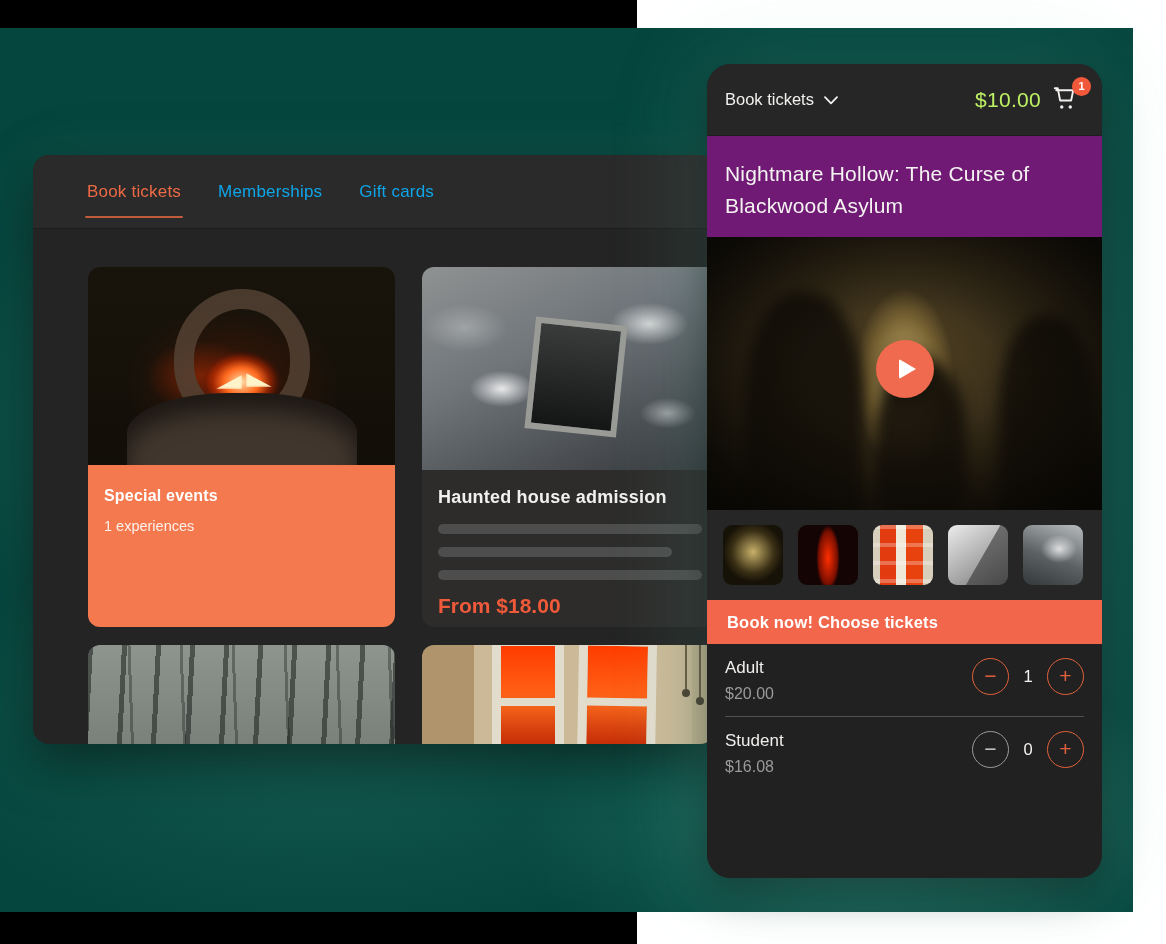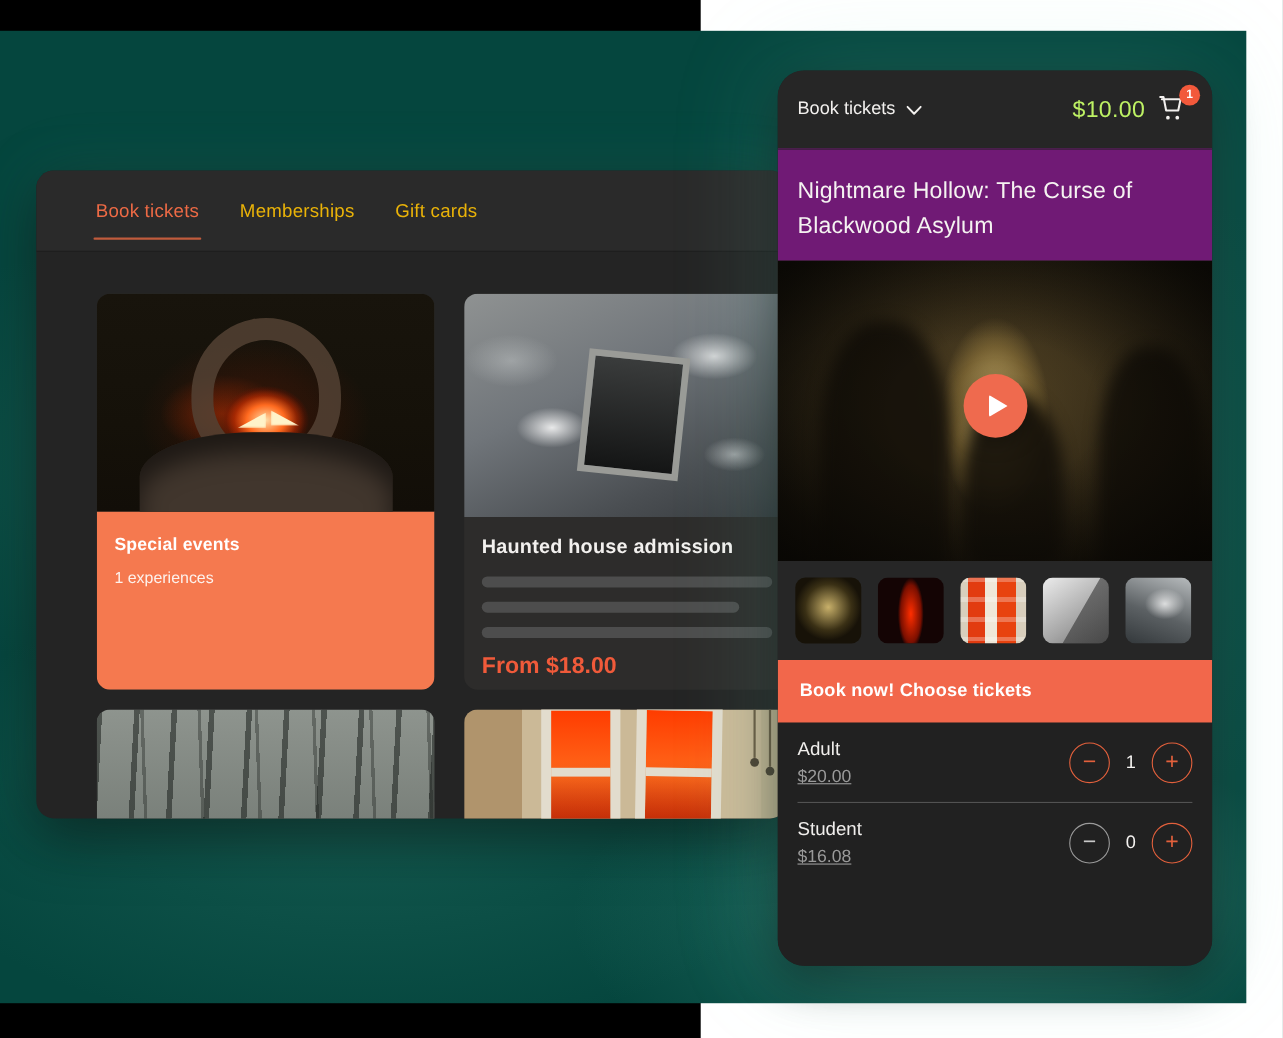--- a/index.html
+++ b/index.html
@@ -16,21 +16,21 @@
       radial-gradient(460px 280px at 160px 390px, rgba(50,125,112,0.22), transparent 72%),
       radial-gradient(520px 420px at 900px 420px, rgba(45,115,102,0.20), transparent 75%);
   }
 
   
   .storefront { position:absolute; left:33px; top:155px; width:683px; height:589px;
     background:#242424; border-radius:16px; overflow:hidden;
     box-shadow:0 18px 50px rgba(0,0,0,0.5), 0 0 60px rgba(120,210,190,0.12); z-index:2; }
   .sf-header { height:74px; background:#2a2a2a; border-bottom:1px solid #1d1d1d;
     display:flex; align-items:center; padding-left:54px; gap:37px; }
-  .tab { font-size:17px; color:#eab308; cursor:pointer; position:relative; letter-spacing:.2px; }
+  .tab { font-size:17px; color:#0ea5e9; cursor:pointer; position:relative; letter-spacing:.2px; }
   .tab.active { color:#ED6A45; }
   .tab.active::after { content:""; position:absolute; left:-2px; right:-2px; bottom:-16px; height:2px; background:#C05B3C; border-radius:1px; }
   .sf-body { padding:38px 0 0 55px; display:grid; grid-template-columns:307px 307px; column-gap:27px; row-gap:18px; }
   .card { width:307px; height:360px; border-radius:12px; overflow:hidden; background:#2d2c2b; cursor:pointer; position:relative; }
 
   
   .img-pumpkin { position:relative; height:198px; overflow:hidden;
     background:
       radial-gradient(46px 36px at 50% 58%, #ffdda8 0%, #ff6a1f 38%, rgba(214,48,0,0.55) 62%, rgba(120,20,0,0.28) 78%, transparent 86%),
       radial-gradient(80px 50px at 37% 55%, rgba(255,60,0,0.35), transparent 70%),
@@ -122,27 +122,27 @@
   .thumbs { height:90px; background:#262626; display:flex; gap:15px; padding:15px 0 0 16px; }
   .thumb { width:60px; height:60px; border-radius:9px; cursor:pointer; flex:0 0 auto; }
   .th1 { background:radial-gradient(30px 30px at 50% 45%, #c8b06a, #3a3015 70%, #171208); }
   .th2 { background:radial-gradient(15px 42px at 50% 55%, #ff2e00, #7a0f00 62%, rgba(40,4,2,0) 78%), #140404; }
   .th3 { background:
       repeating-linear-gradient(180deg, rgba(255,255,255,0.28) 0 4px, transparent 4px 18px),
       linear-gradient(90deg, #d8cebc 0 12%, #e23b10 12% 38%, #efe7d8 38% 55%, #e8430f 55% 84%, #d8cebc 84%); }
   .th4 { background:linear-gradient(120deg, transparent 55%, rgba(40,40,40,0.55) 56%), linear-gradient(145deg, #ececec, #a5a5a5 60%, #6f6f6f); }
   .th5 { background:radial-gradient(26px 20px at 60% 40%, rgba(255,255,255,0.75), transparent 70%), linear-gradient(200deg, #b8bcbe, #5c6164 55%, #33383b); }
 
-  .banner { height:57px; background:#F2674B; display:flex; align-items:center; padding-left:20px; }
+  .banner { height:44px; background:#F2674B; display:flex; align-items:center; padding-left:20px; }
   .banner-label { color:#fff; font-size:16.5px; font-weight:700; letter-spacing:.2px; }
 
   .tickets { background:#212121; height:234px; }
-  .ticket-row { display:flex; align-items:center; justify-content:space-between; padding:14px 18px 13px 18px; }
+  .ticket-row { display:flex; align-items:flex-start; justify-content:space-between; padding:14px 18px 13px 18px; }
   .t-name { color:#f0eeec; font-size:17px; font-weight:500; }
-  .t-price { color:#9a9a9a; font-size:16px; margin-top:7px;text-decoration:underline; }
+  .t-price { color:#9a9a9a; font-size:16px; margin-top:7px; }
   .stepper { display:flex; align-items:center; gap:13px; }
   .step { width:37px; height:37px; border-radius:50%; background:transparent; border:1.7px solid #E2603C;
     color:#E2603C; font-size:21px; line-height:1; display:flex; align-items:center; justify-content:center; cursor:pointer; }
   .step span { transform:translateY(-1px); }
   .step.disabled { border-color:#9a9a9a; color:#c9c9c9; }
   .count { color:#f5f3f1; font-size:16.5px; min-width:12px; text-align:center; }
   .t-divider { border:none; border-top:1px solid #525252; margin:0 18px; }
 </style>
 </head>
 <body>

